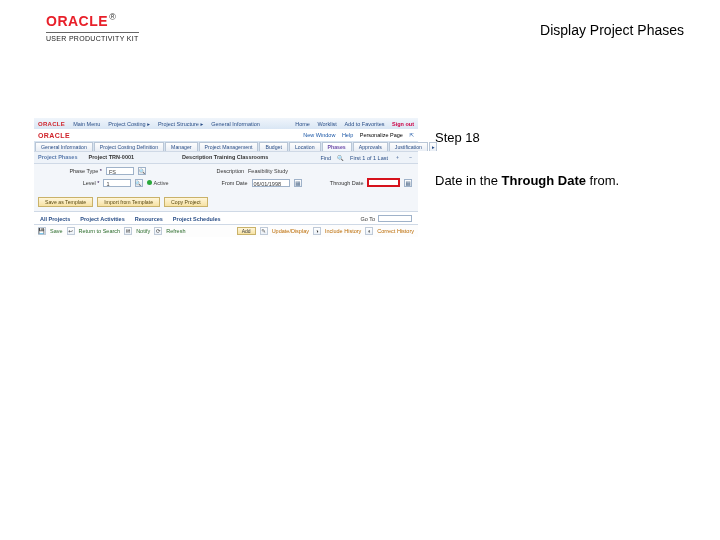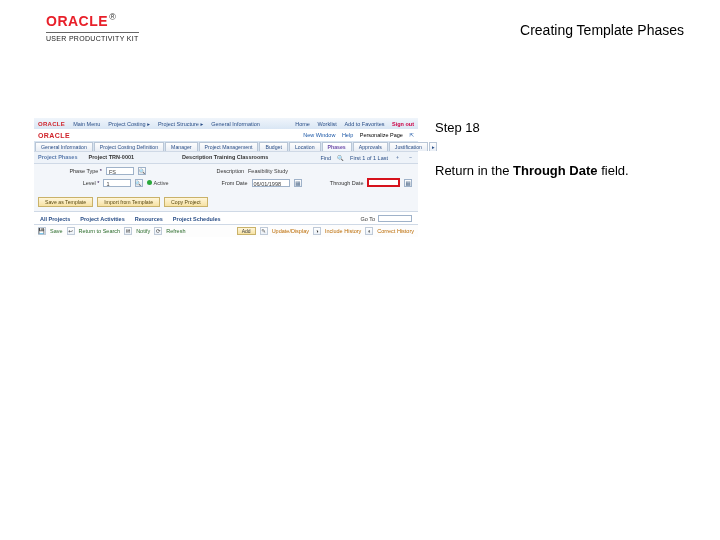--- a/index.html
+++ b/index.html
@@ -8,21 +8,21 @@
 
   
   .hdr { position: absolute; left: 0; top: 12px; width: 720px; height: 50px; }
   .logo { position: absolute; left: 46px; top: 0; }
   .logo-oracle { font-family: Arial, sans-serif; font-weight: bold; font-size: 14px; letter-spacing: 0.5px; color: #e8202a; }
   .logo-r { font-size: 9px; vertical-align: top; color: #333; margin-left: 1px; }
   .logo-sub { display:block; border-top: 1px solid #666; margin-top: 2px; padding-top: 2px; font-size: 7px; letter-spacing: 0.3px; color:#222; }
   .doc-title { position:absolute; right: 36px; top: 10px; font-size: 14px; color:#000; }
 
   
-  .instr { position: absolute; left: 435px; top: 120px; width: 260px; font-size: 13px; color:#000; }
+  .instr { position: absolute; left: 435px; top: 130px; width: 260px; font-size: 13px; color:#000; }
   .instr .step { margin-bottom: 28px; }
   .instr .body { line-height: 1.3; }
   .instr .body b { font-weight: bold; }
 
   
   .shot { position:absolute; left: 34px; top: 118px; width: 384px; height: 155px; font-size: 5.5px; color:#3a3a3a; }
   .shot * { font-family: Arial, sans-serif; }
 
   .topbar { height: 11px; background: linear-gradient(#f0f5fb,#d9e6f4); display:flex; align-items:center; padding:0 4px; gap:8px; color:#2a4e87; }
   .topbar .ora { color:#d0222a; font-weight:bold; font-size:6px; letter-spacing:0.3px; }
@@ -77,27 +77,27 @@
   .pill { background:linear-gradient(#fff6d9,#f6e2a4); border:1px solid #c9b26a; padding:0 4px; font-size:5px; }
 </style>
 </head>
 <body>
 
 <div class="hdr">
   <div class="logo">
     <span class="logo-oracle">ORACLE</span><span class="logo-r">®</span>
     <span class="logo-sub">USER PRODUCTIVITY KIT</span>
   </div>
-  <div class="doc-title">Creating Template Phases</div>
+  <div class="doc-title">Display Project Phases</div>
 </div>
 
 <div class="instr">
   <div class="step">Step 18</div>
   <div class="body">
-    <span>Return in the </span><b>Through Date</b><span> field.</span>
+    <span>Date in the </span><b>Through Date</b><span> from.</span>
   </div>
 </div>
 
 <div class="shot">
 
   <div class="topbar">
     <span class="ora">ORACLE</span>
     <span class="crumb"><span>Main Menu</span></span>
     <span class="crumb"><span>Project Costing</span> ▸</span>
     <span class="crumb"><span>Project Structure</span> ▸</span>

